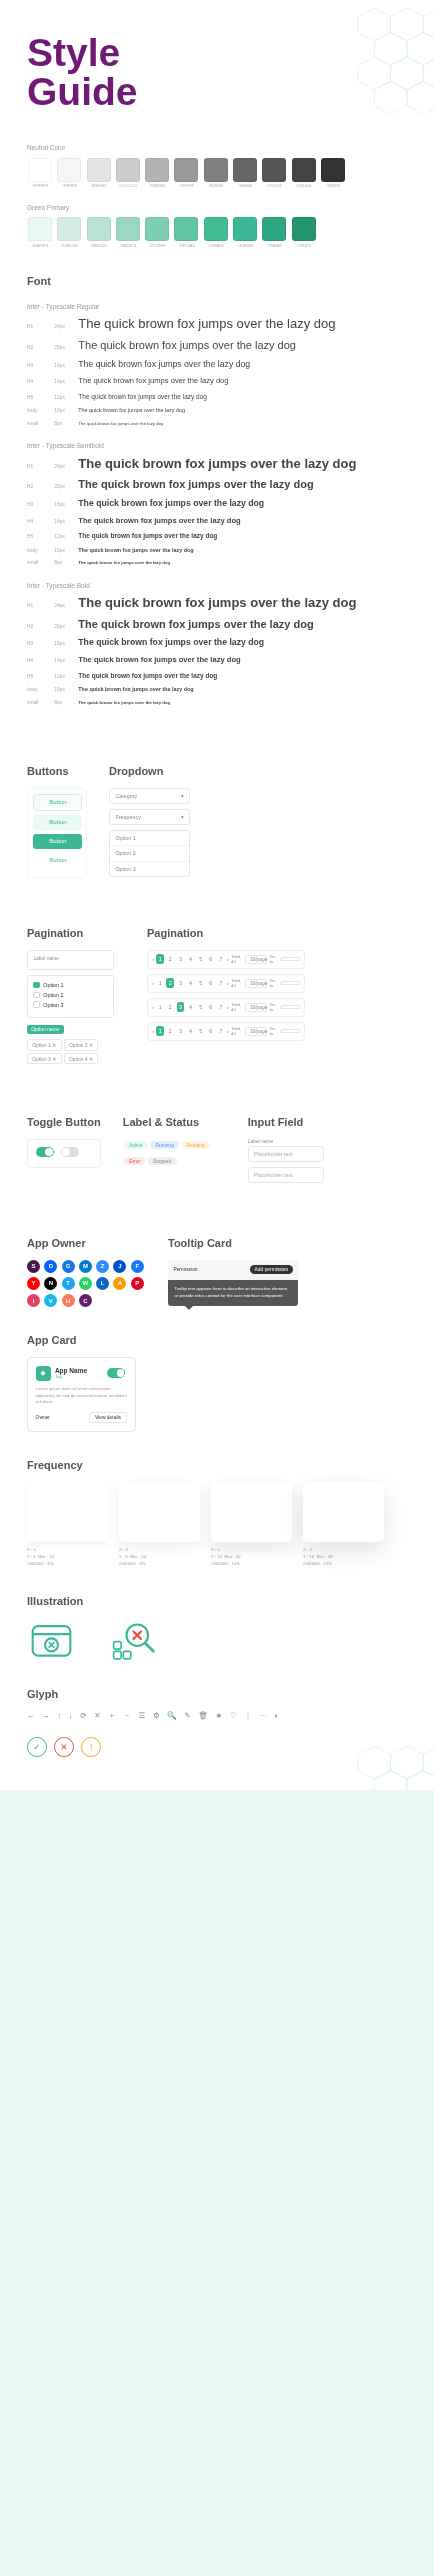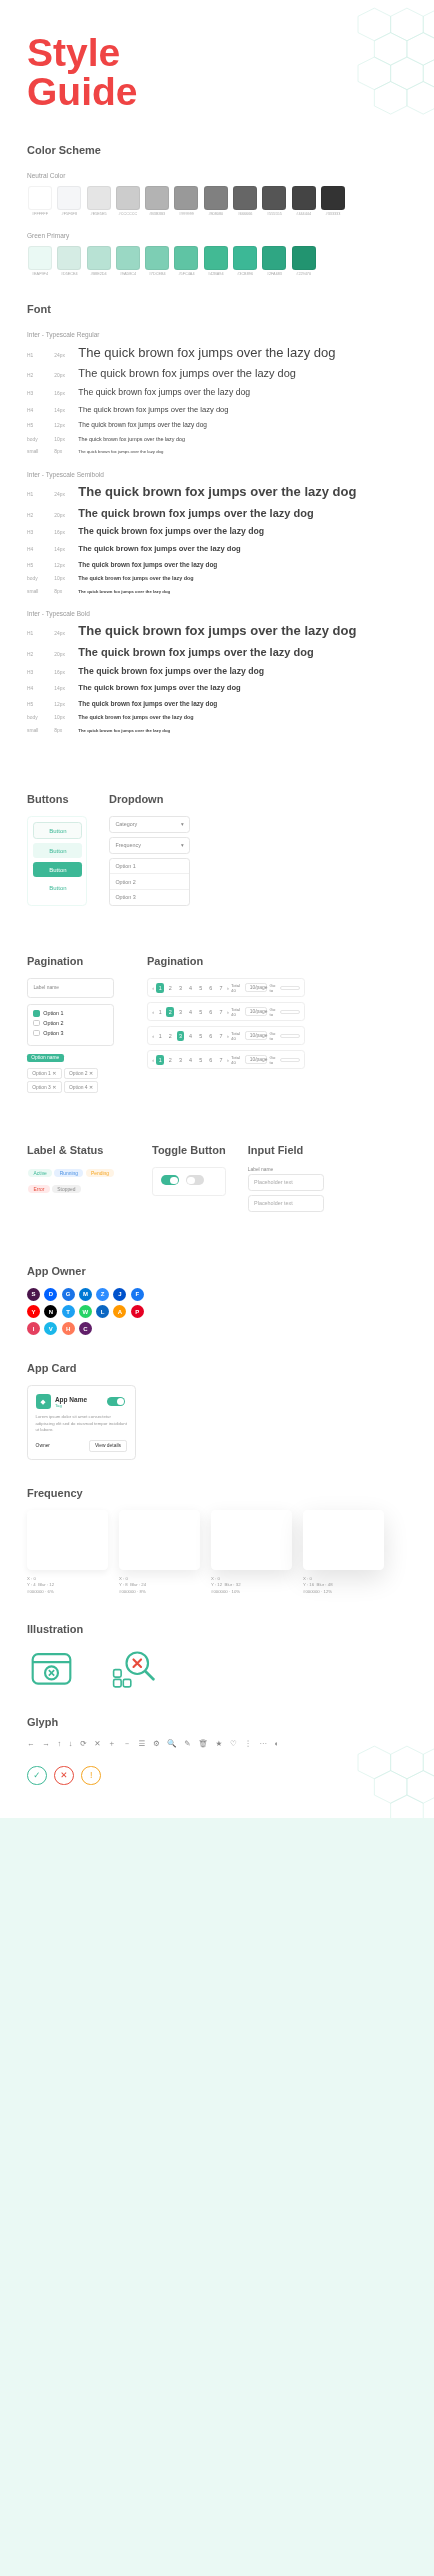--- a/index.html
+++ b/index.html
@@ -1,20 +1,20 @@
 <!DOCTYPE html>
 <html style="font-size:8.7px"><head>
 <meta charset="utf-8">
 <style>
 *{box-sizing:border-box;margin:0;padding:0}
 body{font-family:-apple-system,BlinkMacSystemFont,'Segoe UI',sans-serif;background:#eaf9f4;color:#333;width:434px}
 .page{background:#fff;margin:0 auto;padding:33px 27px;position:relative;overflow:hidden}
 .bg-pattern{position:absolute;top:0;right:-22px;width:109px;height:163px;opacity:.25;pointer-events:none}
 .bg-pattern-mid{position:absolute;top:1738px;right:-22px;width:109px;height:163px;opacity:.25;pointer-events:none}
-h1{font-size:39px;font-weight:700;color:#ef4444;line-height:1;margin-bottom:33px}
+h1{font-size:39px;font-weight:700;color:#701a75;line-height:1;margin-bottom:33px}
 h2{font-size:11px;font-weight:600;color:#555;margin:27px 0 11px}
 h3{font-size:6.5px;font-weight:500;color:#999;margin:16.3px 0 6.5px}
 .swatch-row{display:flex;gap:3.3px;margin-bottom:16.3px}
 .swatch{width:26px;display:flex;flex-direction:column;align-items:center}
 .swatch-box{width:24px;height:24px;border-radius:3.3px;border:0.5px solid rgba(0,0,0,.05)}
 .swatch-label{font-size:3.8px;color:#aaa;margin-top:2.2px;text-align:center}
 .type-row{display:flex;align-items:baseline;gap:11px;margin-bottom:7.6px}
 .type-label{font-size:4.9px;color:#aaa;width:16.3px}
 .type-meta{font-size:4.9px;color:#aaa;width:13px}
 .type-sample{color:#444}
@@ -82,21 +82,20 @@
         <path d="M20 120 L50 105 L80 120 L80 150 L50 165 L20 150 Z"></path>
         <path d="M80 120 L110 105 L140 120 L140 150 L110 165 L80 150 Z"></path>
         <path d="M140 120 L170 105 L200 120 L200 150 L170 165 L140 150 Z"></path>
         <path d="M50 165 L80 150 L110 165 L110 195 L80 210 L50 195 Z"></path>
         <path d="M110 165 L140 150 L170 165 L170 195 L140 210 L110 195 Z"></path>
       </g>
     </svg>
 
 <h1><span>Style</span><br><span>Guide</span></h1>
 
-<h2>Color Scheme</h2>
 <h3>Neutral Color</h3>
 <div class="swatch-row" id="neutral-row">
       <div class="swatch">
         <div class="swatch-box" style="background:#FFFFFF"></div>
         <div class="swatch-label">#FFFFFF</div>
       </div>
       <div class="swatch">
         <div class="swatch-box" style="background:#F5F6F8"></div>
         <div class="swatch-label">#F5F6F8</div>
       </div>
@@ -409,31 +408,31 @@
             <span style="margin-left:auto;font-size:4.3px">Total 40</span>
             <span class="page-go">10/page</span>
             <span style="font-size:4.3px">Go to</span>
             <span class="page-go"></span>
           </div>
         </div>
   </div>
 </div>
 
 <div class="components-grid">
+  <div class="comp-col">
+    <h2>Toggle Button</h2>
+    <div style="border:0.5px solid #eee;padding:5.4px;border-radius:3.3px">
+      <span class="toggle on"><span class="toggle-knob"></span></span>
+      <span class="toggle off"><span class="toggle-knob"></span></span>
+    </div>
+  </div>
   <div class="comp-col" style="width:103px">
     <h2>Label &amp; Status</h2>
     <div id="labels-row"><span class="label-pill" style="background: rgb(234, 249, 244); color: rgb(60, 184, 150);">Active</span><span class="label-pill" style="background: rgb(229, 240, 255); color: rgb(74, 144, 226);">Running</span><span class="label-pill" style="background: rgb(255, 244, 229); color: rgb(245, 166, 35);">Pending</span></div>
     <div id="labels-row2" style="margin-top:4.3px"><span class="label-pill" style="background: rgb(255, 233, 233); color: rgb(231, 76, 60);">Error</span><span class="label-pill" style="background: rgb(240, 240, 240); color: rgb(136, 136, 136);">Stopped</span></div>
-  </div>
-  <div class="comp-col">
-    <h2>Toggle Button</h2>
-    <div style="border:0.5px solid #eee;padding:5.4px;border-radius:3.3px">
-      <span class="toggle on"><span class="toggle-knob"></span></span>
-      <span class="toggle off"><span class="toggle-knob"></span></span>
-    </div>
   </div>
   <div class="comp-col">
     <h2>Input Field</h2>
     <div style="font-size:4.9px;color:#888;margin-bottom:2.2px">Label name</div>
     <div class="input-field">Placeholder text</div>
     <div class="input-field">Placeholder text</div>
   </div>
 </div>
 
 <div class="components-grid">
@@ -453,20 +452,31 @@
           <div class="app-icon" style="background: rgb(37, 211, 102);">W</div>
           <div class="app-icon" style="background: rgb(10, 102, 194);">L</div>
           <div class="app-icon" style="background: rgb(255, 153, 0);">A</div>
           <div class="app-icon" style="background: rgb(230, 0, 35);">P</div>
           <div class="app-icon" style="background: rgb(228, 64, 95);">I</div>
           <div class="app-icon" style="background: rgb(26, 183, 234);">V</div>
           <div class="app-icon" style="background: rgb(255, 122, 89);">H</div>
           <div class="app-icon" style="background: rgb(97, 31, 105);">C</div>
         </div>
   </div>
+  <div class="comp-col">
+    <h2>Tooltip Card</h2>
+    <div class="tooltip-block">
+      <div class="tooltip-header">
+        <span>Permission</span>
+        <span style="background:#333;color:#fff;padding:2.2px 4.3px;border-radius:5.4px">Add permission</span>
+      </div>
+      <div class="tooltip-body">Tooltip text appears here to describe an interactive element or provide extra context for the user interface component.</div>
+      <div class="tooltip-arrow"></div>
+    </div>
+  </div>
 </div>
 
 <h2>App Card</h2>
 <div class="app-card">
   <div class="app-card-head">
     <div class="app-card-icon">◆</div>
     <div style="flex:1">
       <div style="font-size:6.5px;font-weight:600">App Name</div>
       <div style="font-size:4.3px;color:#3cb896">Tag</div>
     </div>

